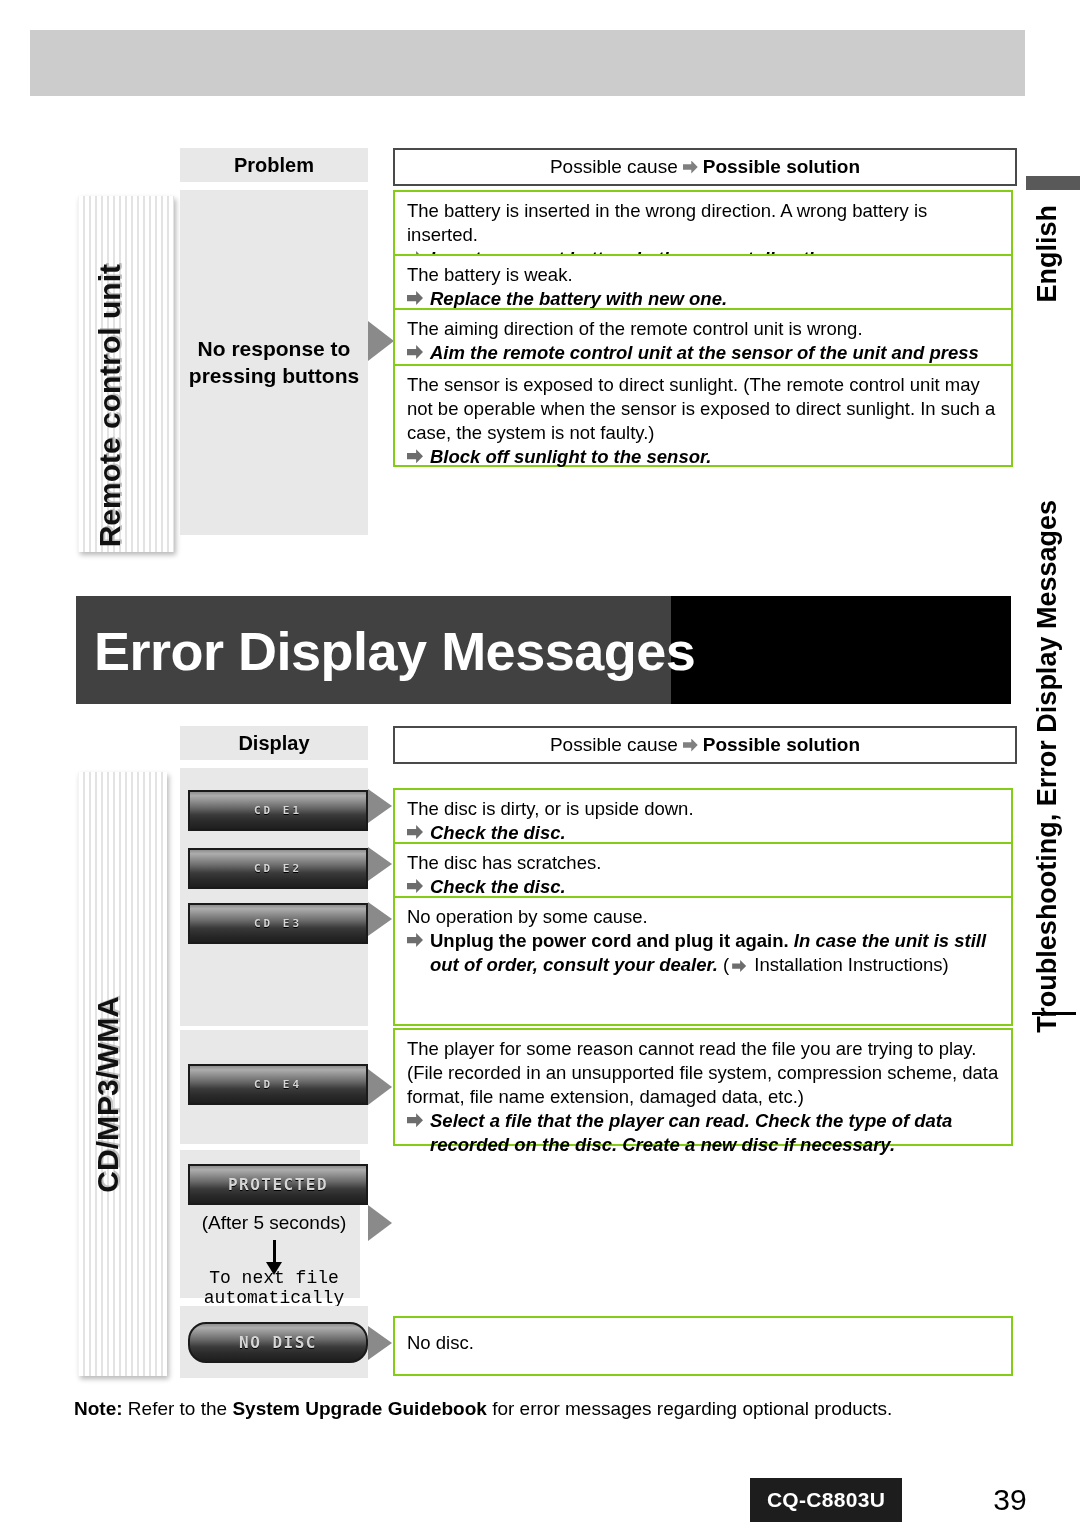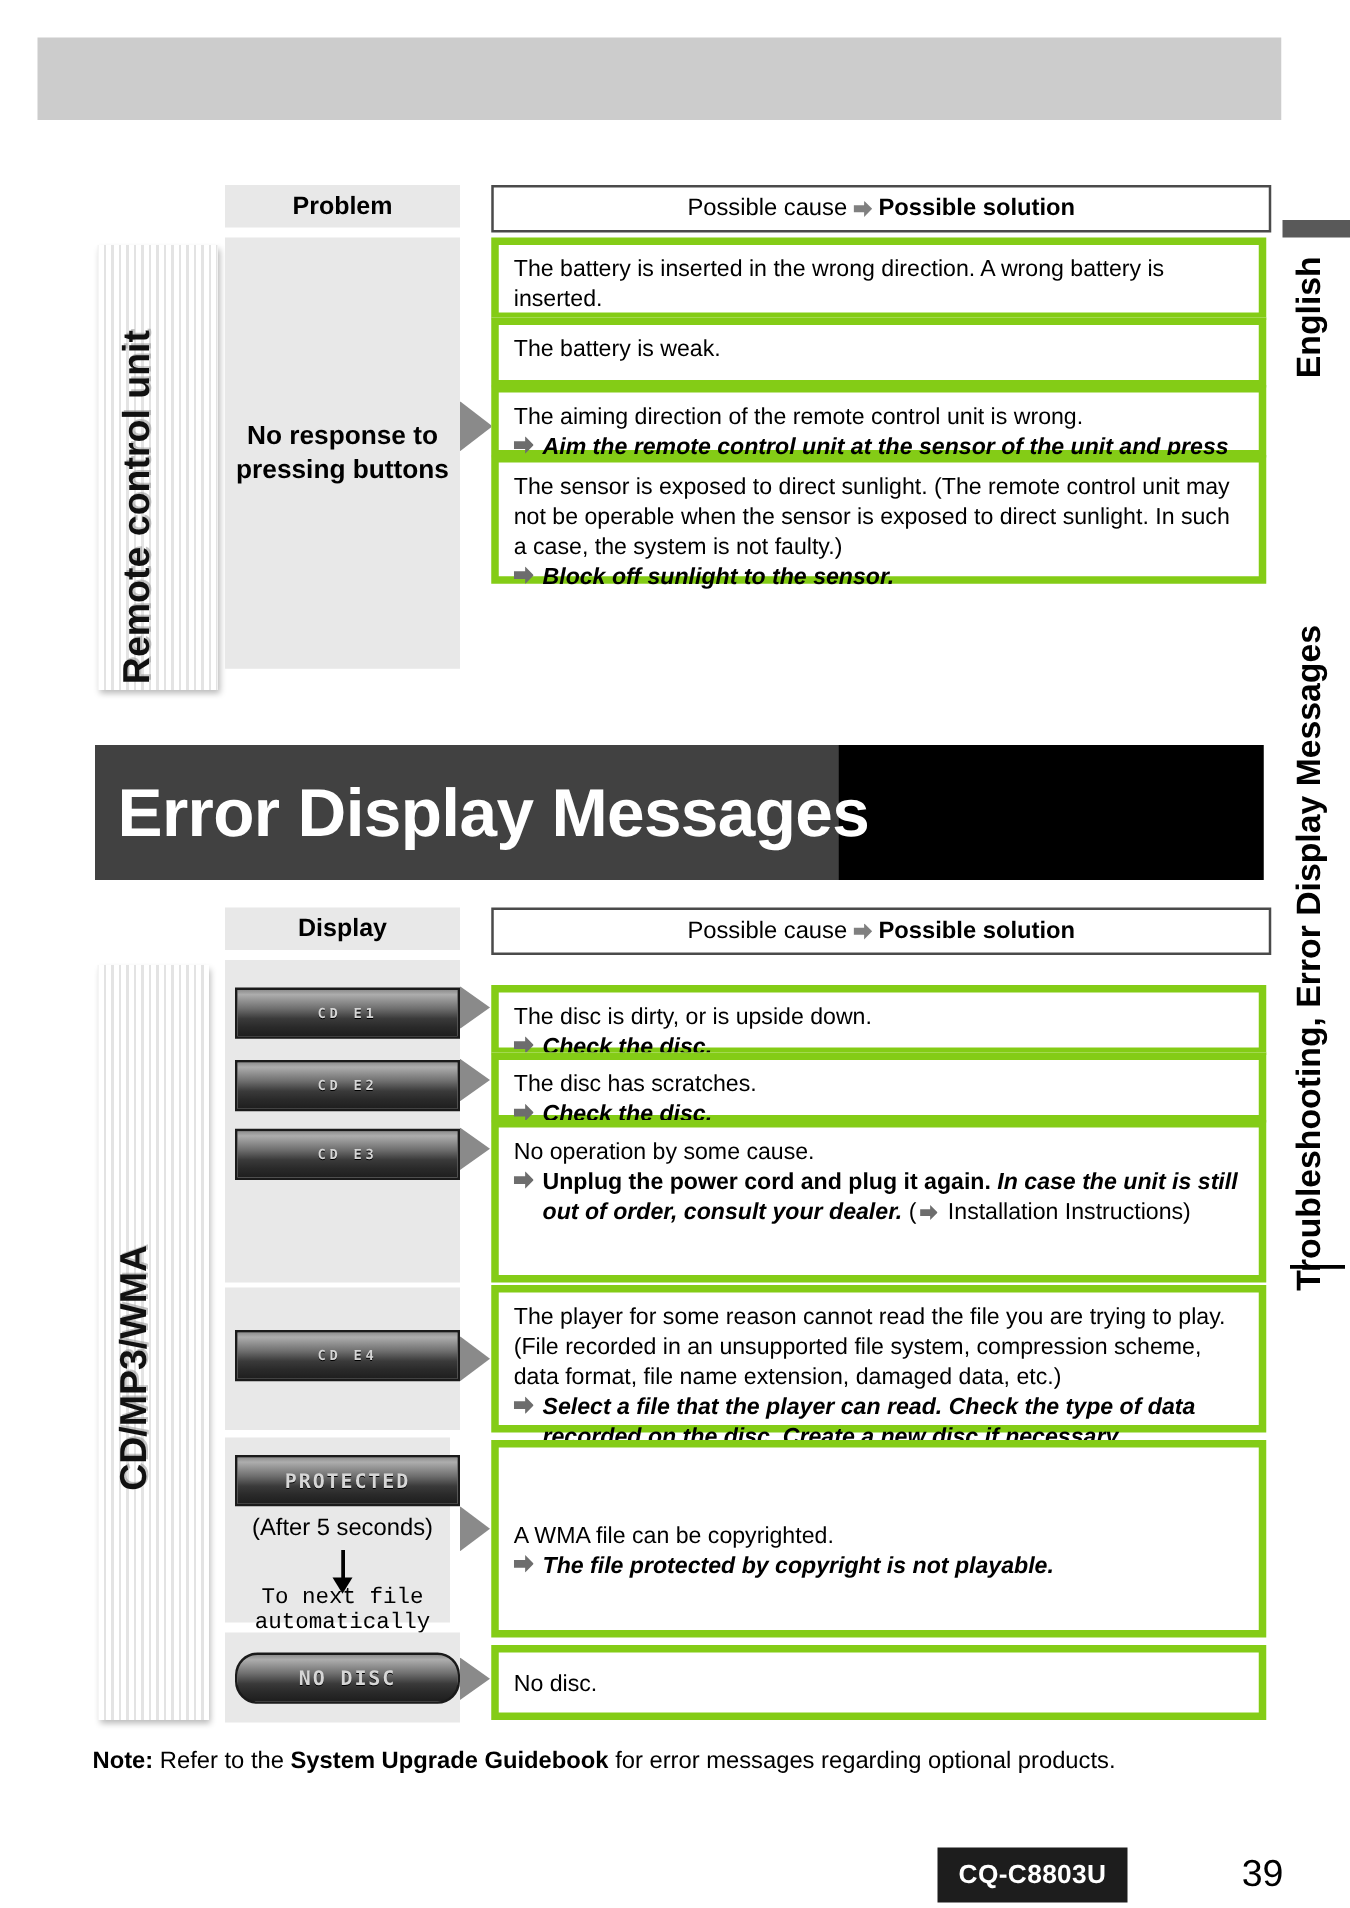--- a/index.html
+++ b/index.html
@@ -104,21 +104,21 @@
   }
 
   .leftcell{
     position:absolute;background:#e8e8e8;
   }
   .leftcell.center{
     display:flex;align-items:center;justify-content:center;text-align:center;
     font-weight:bold;font-size:21px;line-height:1.28;
   }
   .rcell{
-    position:absolute;background:#fff;border:6px solid #84cc16;
+    position:absolute;background:#fff;border:2px solid #84cc16;
     box-sizing:border-box;
     padding:7px 10px 7px 12px;
     font-size:18.5px;line-height:1.30;
   }
   .cause{display:block;}
   .sol{display:flex;align-items:flex-start;font-weight:bold;font-style:italic;}
   .sol .txt{display:block;}
   .sol .txt .norm{font-style:normal;font-weight:normal;}
   .sol .txt .bupr{font-style:normal;}
 
@@ -223,20 +223,24 @@
   <div class="rcell" style="left:393px;top:190px;width:620px;height:66px;">
     <span class="cause">The battery is inserted in the wrong direction. A wrong battery is inserted.</span>
     <span class="sol">
       <span class="arrow-b"></span>
       <span class="txt">Insert a correct battery in the correct direction.</span>
     </span>
   </div>
 
   <div class="rcell" style="left:393px;top:254px;width:620px;height:56px;">
     <span class="cause">The battery is weak.</span>
+    <span class="sol">
+      <span class="arrow-b"></span>
+      <span class="txt">Replace the battery with new one.</span>
+    </span>
   </div>
 
   <div class="rcell" style="left:393px;top:308px;width:620px;height:58px;">
     <span class="cause">The aiming direction of the remote control unit is wrong.</span>
     <span class="sol">
       <span class="arrow-b"></span>
       <span class="txt">Aim the remote control unit at the sensor of the unit and press buttons.</span>
     </span>
   </div>
 
@@ -309,27 +313,20 @@
   </div>
 
   <div class="leftcell" style="left:180px;top:1150px;width:180px;height:148px;">
     <div class="lcd wide" style="left:8px;top:14px;position:absolute;">PROTECTED</div>
     <div class="sub-note" style="left:-1px;top:62px;">(After 5 seconds)</div>
     <div class="down-arrow" style="left:93px;top:90px;height:24px;"></div>
     <div class="sub-note" style="left:-1px;top:118px;font-size:18px;font-family:Liberation Mono, monospace;">To next file automatically</div>
   </div>
   <div class="ptr" style="left:368px;top:1205px;width:24px;height:36px;"></div>
 
-  <div class="rcell" style="left:393px;top:1152px;width:620px;height:158px;padding-top:58px;">
-    <span class="cause">A WMA file can be copyrighted.</span>
-    <span class="sol">
-      <span class="arrow-b"></span>
-      <span class="txt">The file protected by copyright is not playable.</span>
-    </span>
-  </div>
 
   <div class="leftcell" style="left:180px;top:1306px;width:188px;height:72px;">
     <div class="lcd wide" style="left:8px;top:16px;position:absolute;border-radius:18px;">NO DISC</div>
   </div>
   <div class="ptr" style="left:368px;top:1326px;width:24px;height:34px;"></div>
 
   <div class="rcell" style="left:393px;top:1316px;width:620px;height:60px;padding-top:13px;">
     <span class="cause">No disc.</span>
   </div>
 

